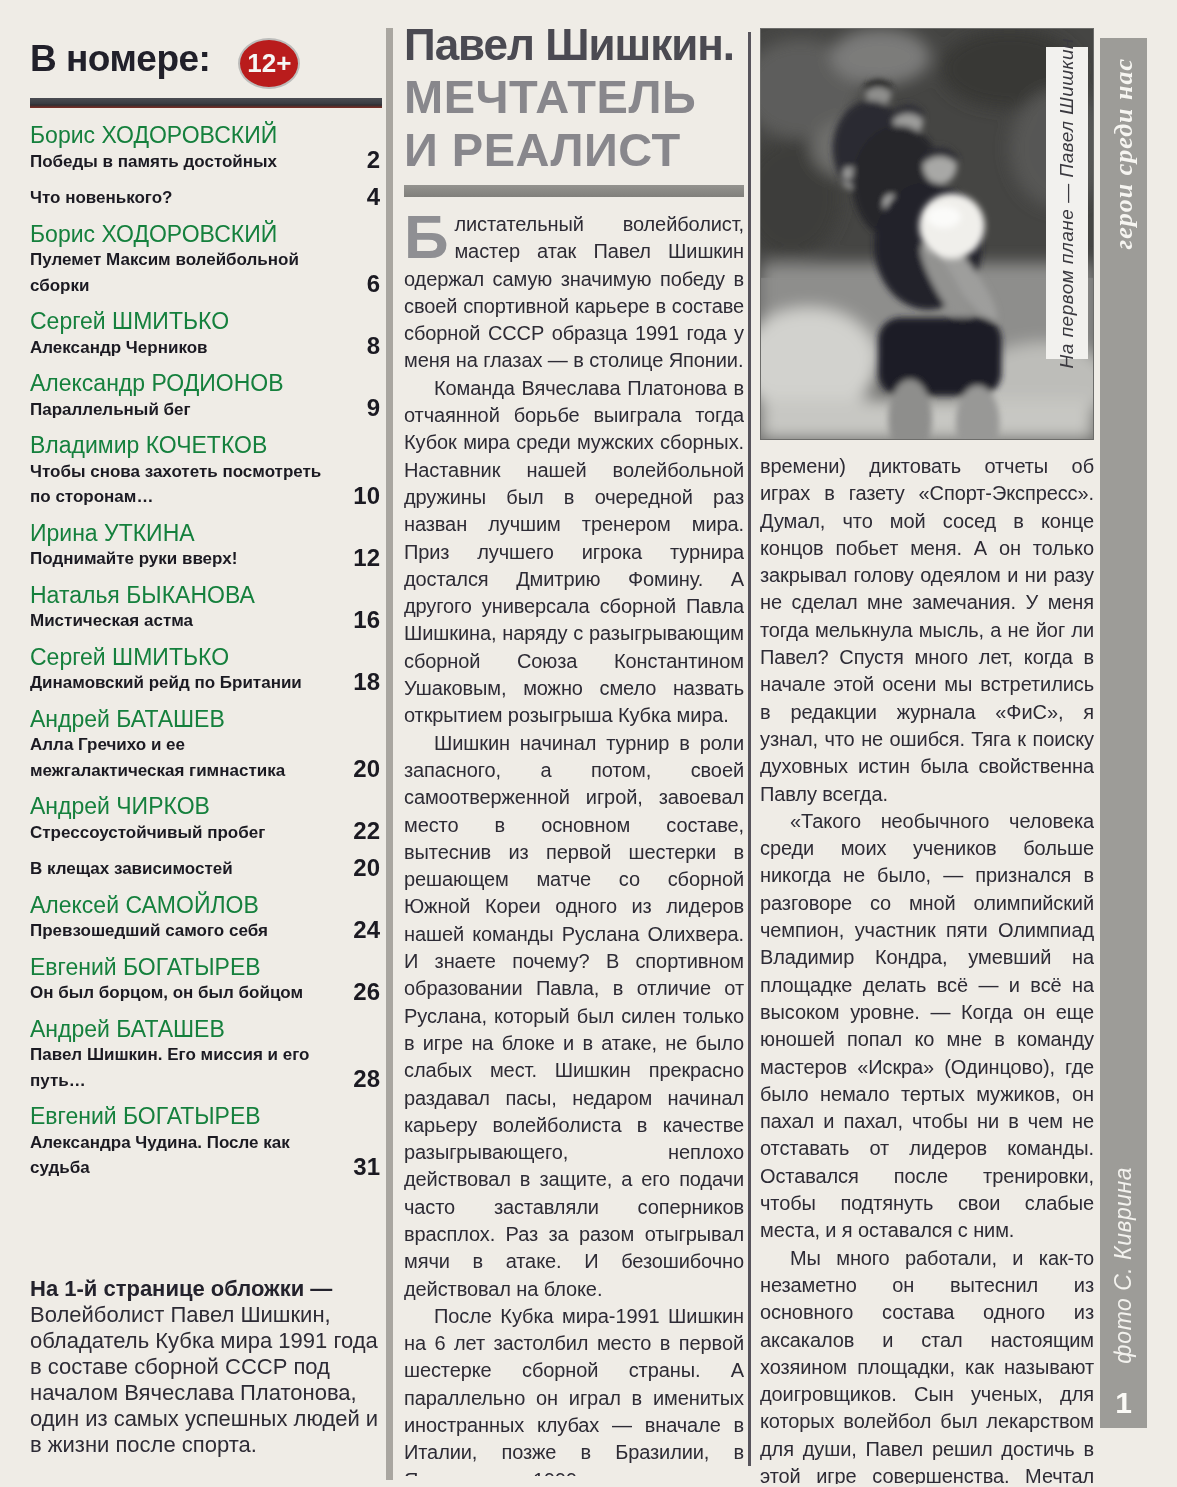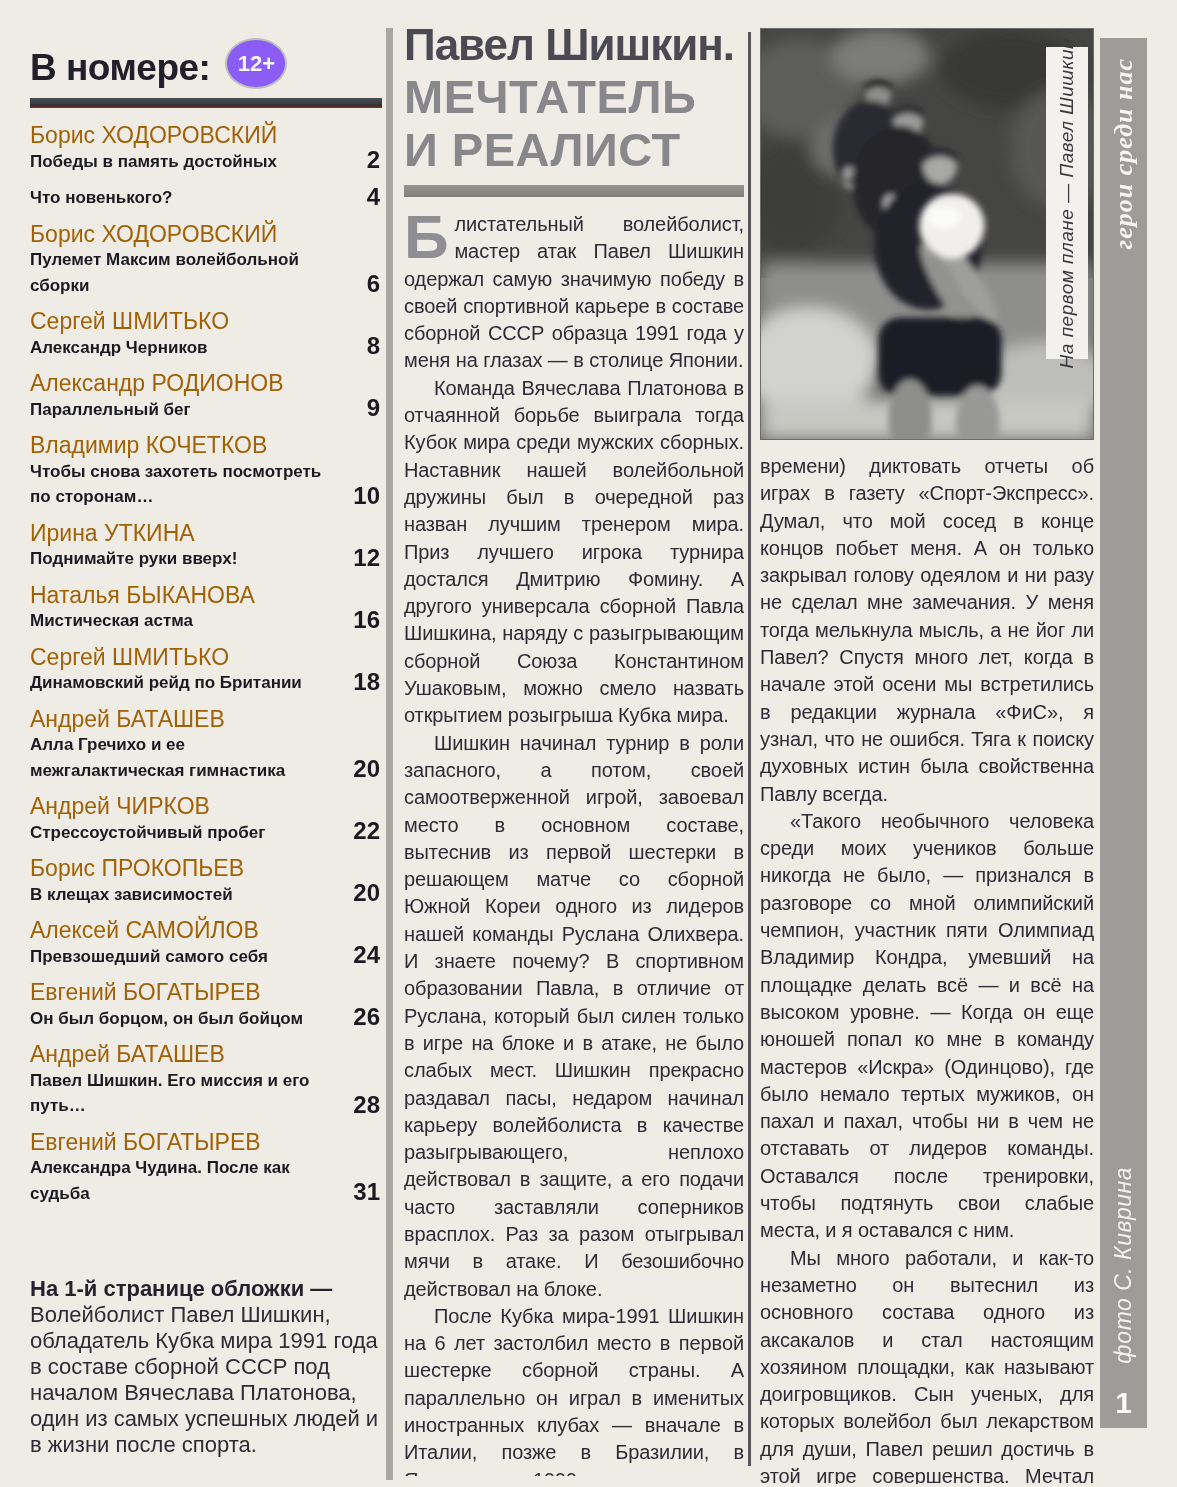--- a/index.html
+++ b/index.html
@@ -5,30 +5,30 @@
   html,body{margin:0;padding:0;}
   body{background:#d8d5cf;font-family:"Liberation Sans",sans-serif;}
   .page{position:relative;width:1177px;height:1487px;background:#efece6;overflow:hidden;margin:0 auto;}
 
   
   .rule-left{position:absolute;left:386px;top:28px;width:7px;height:1452px;background:#a9a6a0;}
   .rule-mid{position:absolute;left:748px;top:32px;width:3px;height:1434px;background:#57545c;}
 
   
   .toc{position:absolute;left:30px;top:38px;width:352px;height:1420px;display:flex;flex-direction:column;}
-  .toc-header{display:flex;align-items:flex-end;gap:15px;}
+  .toc-header{display:flex;align-items:flex-start;gap:28px;}
   .toc-header-title{font-size:37px;font-weight:bold;color:#21202a;letter-spacing:-0.5px;}
-  .age-badge{width:58px;height:47px;border-radius:50%;background:#8b5cf6;border:2px solid #bdbdbb;
+  .age-badge{width:58px;height:47px;border-radius:50%;background:#b91c1c;border:2px solid #bdbdbb;
              display:flex;align-items:center;justify-content:center;color:#f6f6f4;
-             font-size:22px;font-weight:bold;}
+             font-size:26px;font-weight:bold;}
   .toc-rule{margin-top:9px;height:10px;width:100%;
             background:linear-gradient(to bottom,#4a4c52 0%,#3a3c42 55%,#2e2f33 70%,#822e24 100%);}
   .toc-list{display:flex;flex-direction:column;gap:11px;margin-top:15px;}
   .toc-entry{position:relative;}
-  .toc-author{font-size:23px;line-height:25.5px;color:#a16207;}
+  .toc-author{font-size:23px;line-height:25.5px;color:#15803d;}
   .toc-title{font-size:17px;line-height:25.5px;font-weight:bold;color:#1b1a22;padding-right:56px;}
   .toc-page{position:absolute;right:2px;bottom:0;font-size:24px;font-weight:bold;color:#1b1a22;}
   .cover-note{margin-top:auto;font-size:22px;line-height:26px;color:#2d2b35;}
   .cover-lead{font-weight:bold;color:#23222c;}
 
   
   .article-col{position:absolute;left:404px;top:20px;width:340px;height:1456px;overflow:hidden;}
   .hl-kicker{font-size:44px;line-height:50px;font-weight:bold;color:#4b4a52;letter-spacing:-1px;}
   .hl-line{font-size:47px;line-height:53px;font-weight:bold;color:#88878c;letter-spacing:0.5px;}
   .hl-rule{height:12px;background:linear-gradient(to bottom,#94938f,#807f7b);margin:9px 0 14px 0;}
@@ -131,21 +131,20 @@
     <div class="toc-page">20</div>
   </div>
 
   <div class="toc-entry">
     <div class="toc-author">Андрей ЧИРКОВ</div>
     <div class="toc-title">Стрессоустойчивый пробег</div>
     <div class="toc-page">22</div>
   </div>
 
   <div class="toc-entry">
-    <div class="toc-author">Борис ПРОКОПЬЕВ</div>
     <div class="toc-title">В клещах зависимостей</div>
     <div class="toc-page">20</div>
   </div>
 
   <div class="toc-entry">
     <div class="toc-author">Алексей САМОЙЛОВ</div>
     <div class="toc-title">Превзошедший самого себя</div>
     <div class="toc-page">24</div>
   </div>
 

